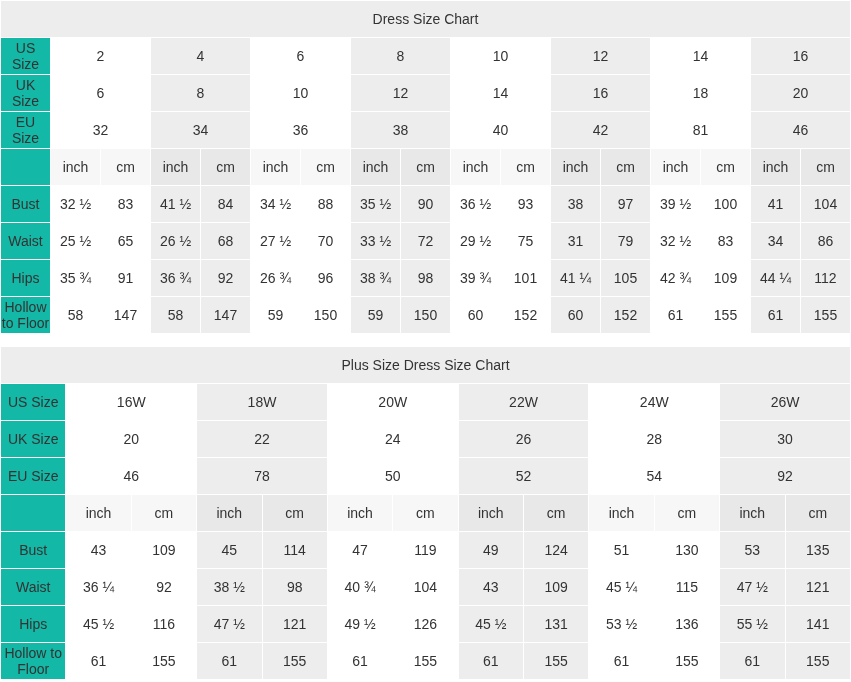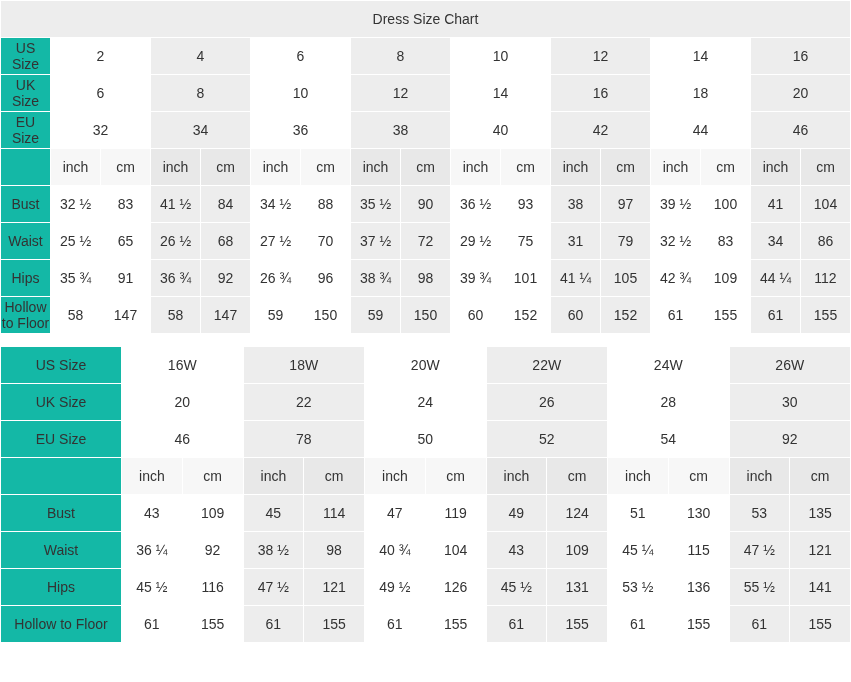--- a/index.html
+++ b/index.html
@@ -95,21 +95,21 @@
           <td colspan="2" class="cell-shade">20</td>
         </tr>
         <tr>
           <td class="rowhead" style="width: 120px;">EU Size</td>
           <td colspan="2" class="cell-light">32</td>
           <td colspan="2" class="cell-shade">34</td>
           <td colspan="2" class="cell-light">36</td>
           <td colspan="2" class="cell-shade">38</td>
           <td colspan="2" class="cell-light">40</td>
           <td colspan="2" class="cell-shade">42</td>
-          <td colspan="2" class="cell-light">44</td>
+          <td colspan="2" class="cell-light">81</td>
           <td colspan="2" class="cell-shade">46</td>
         </tr>
         <tr>
           <td class="rowhead" style="width: 120px;"></td>
           <td class="unit-cell">inch</td>
           <td class="unit-cell">cm</td>
           <td class="unit-cell shade">inch</td>
           <td class="unit-cell shade">cm</td>
           <td class="unit-cell">inch</td>
           <td class="unit-cell">cm</td>
@@ -144,21 +144,21 @@
           <td class="cell-shade">104</td>
         </tr>
         <tr>
           <td class="rowhead" style="width: 120px;">Waist</td>
           <td class="cell-light">25 ½</td>
           <td class="cell-light">65</td>
           <td class="cell-shade">26 ½</td>
           <td class="cell-shade">68</td>
           <td class="cell-light">27 ½</td>
           <td class="cell-light">70</td>
-          <td class="cell-shade">37 ½</td>
+          <td class="cell-shade">33 ½</td>
           <td class="cell-shade">72</td>
           <td class="cell-light">29 ½</td>
           <td class="cell-light">75</td>
           <td class="cell-shade">31</td>
           <td class="cell-shade">79</td>
           <td class="cell-light">32 ½</td>
           <td class="cell-light">83</td>
           <td class="cell-shade">34</td>
           <td class="cell-shade">86</td>
         </tr>
@@ -203,20 +203,23 @@
       </tbody>
   </table>
 </div>
 
 <div class="gap"></div>
 
 <div class="chart-block">
   <table class="size-table">
     <tbody id="chart2-body">
         <tr>
+          <td class="title-cell" colspan="13">Plus Size Dress Size Chart</td>
+        </tr>
+        <tr>
           <td class="rowhead" style="width: 120px;">US Size</td>
           <td colspan="2" class="cell-light">16W</td>
           <td colspan="2" class="cell-shade">18W</td>
           <td colspan="2" class="cell-light">20W</td>
           <td colspan="2" class="cell-shade">22W</td>
           <td colspan="2" class="cell-light">24W</td>
           <td colspan="2" class="cell-shade">26W</td>
         </tr>
         <tr>
           <td class="rowhead" style="width: 120px;">UK Size</td>

